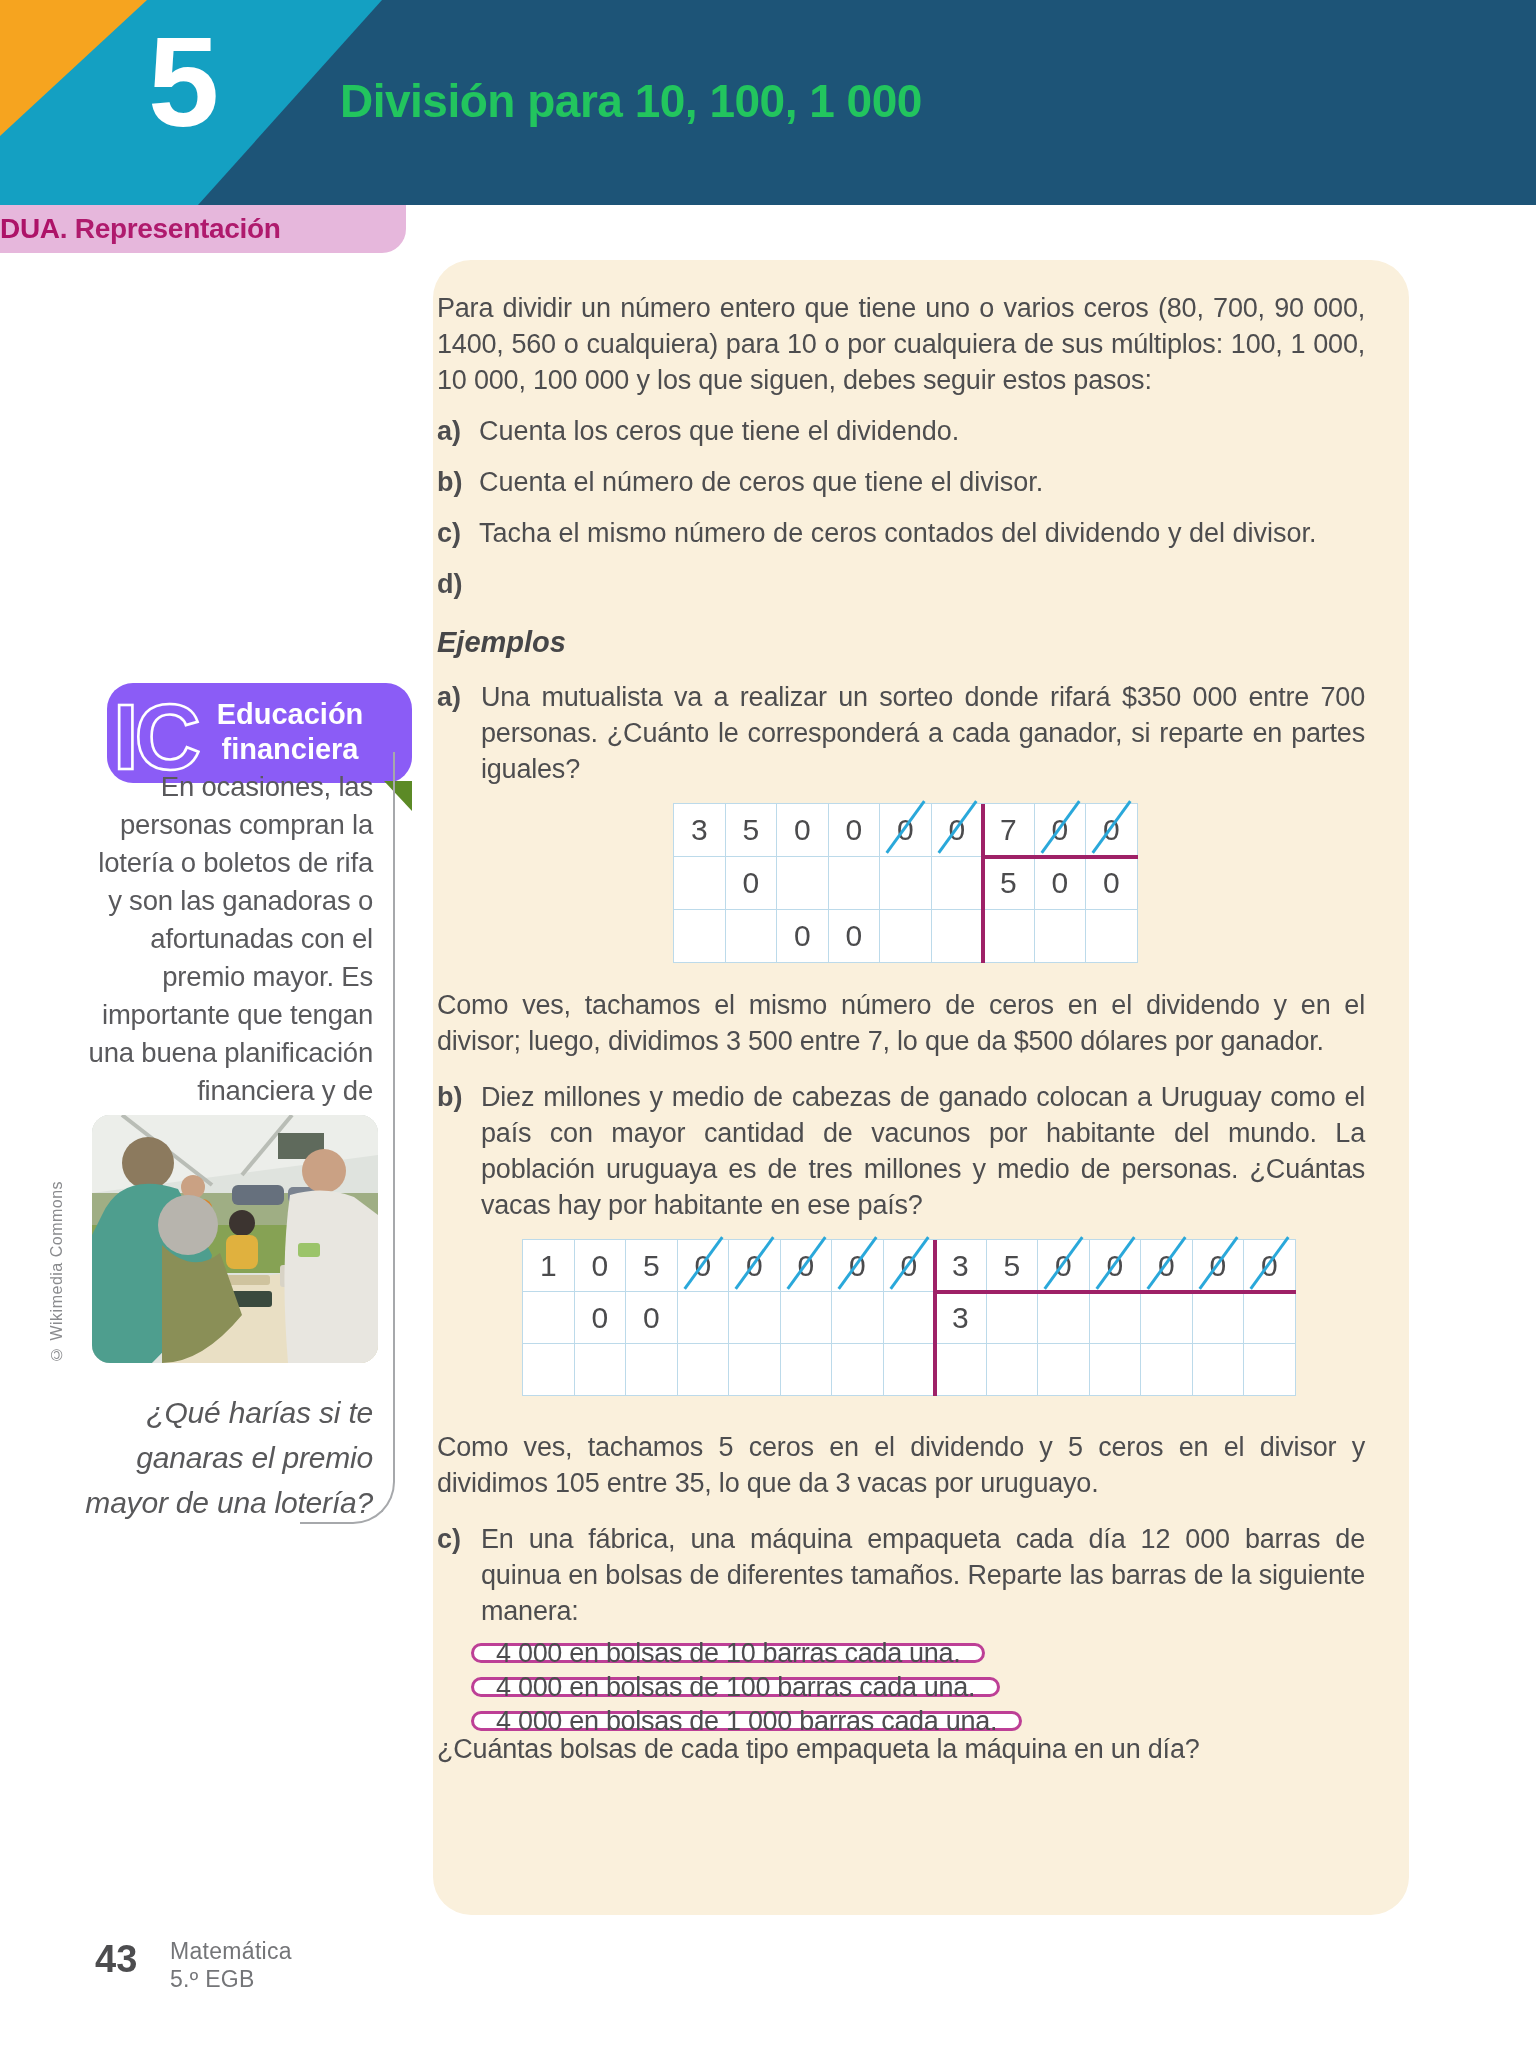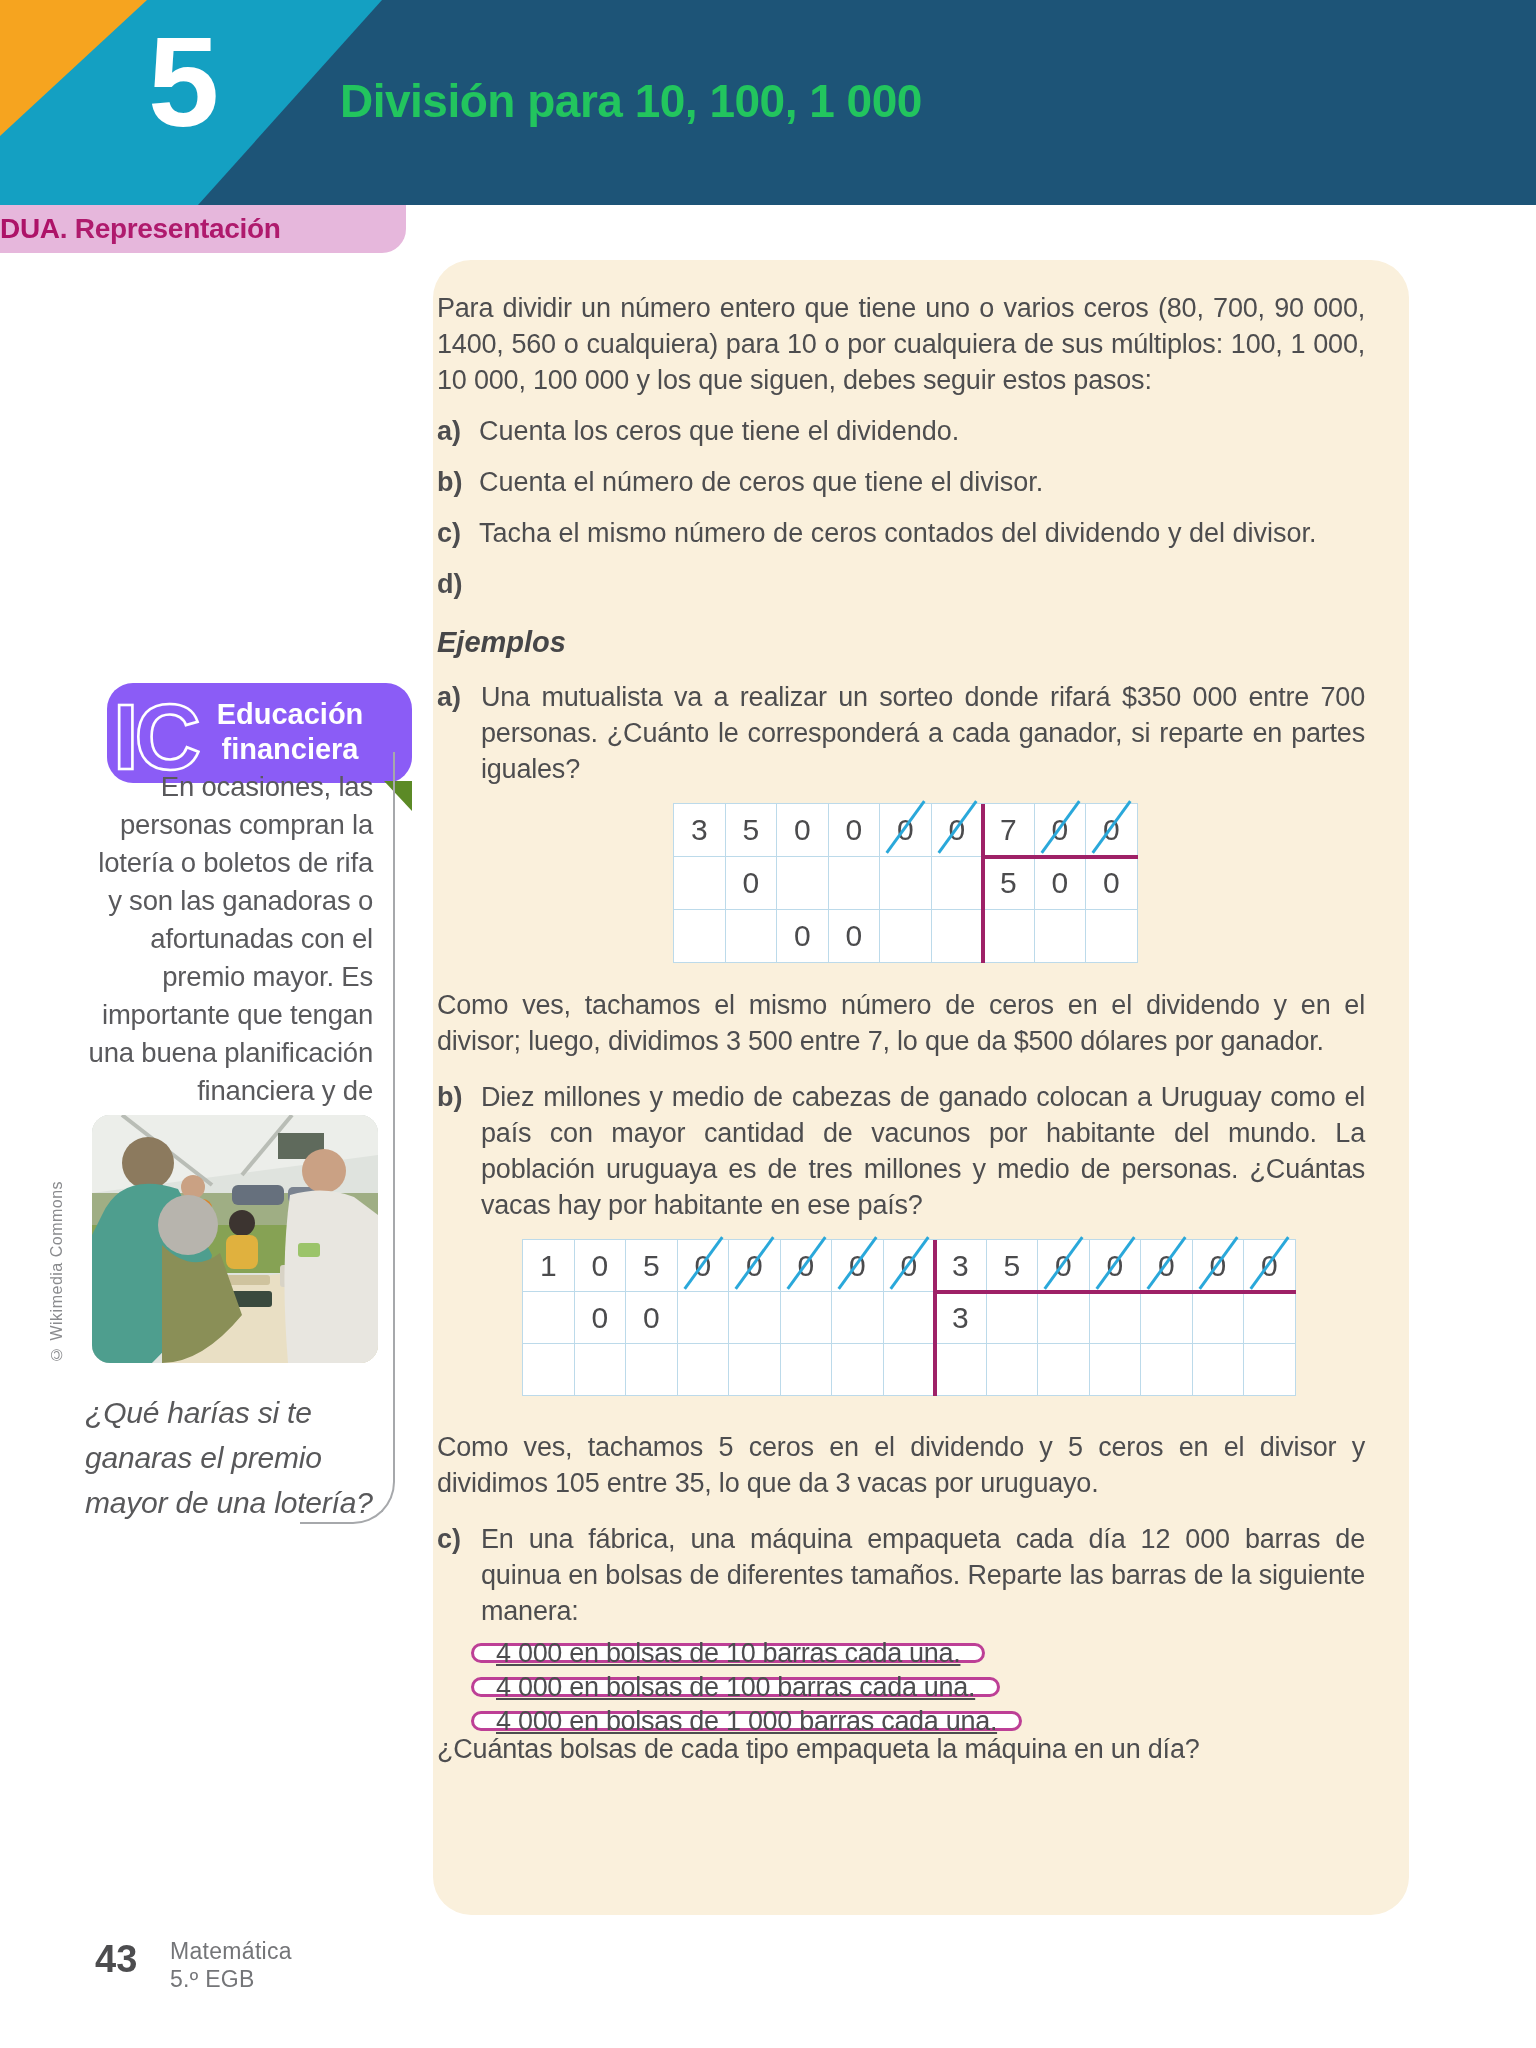--- a/index.html
+++ b/index.html
@@ -30,21 +30,21 @@
   .side-badge .title{position:absolute;right:22px;top:14px;width:200px;text-align:center;
     color:#ffffff;font-weight:bold;font-size:29px;line-height:35px;}
   .ic-logo{position:absolute;left:4px;top:4px;}
   .side-note{position:absolute;left:85px;top:768px;width:288px;text-align:right;
     color:#59595c;font-size:27.5px;line-height:38px;letter-spacing:-0.2px;}
   .photo{position:absolute;left:92px;top:1115px;width:286px;height:248px;border-radius:18px;
     overflow:hidden;background:#cfd4cd;}
   .photo svg{display:block;width:100%;height:100%;}
   .photo-credit{position:absolute;left:48px;top:1115px;height:248px;display:flex;align-items:flex-start;
     writing-mode:vertical-rl;transform:rotate(180deg);font-size:16px;color:#8a8b8e;letter-spacing:0.5px;}
-  .side-caption{position:absolute;left:85px;top:1390px;width:288px;
+  .side-caption{position:absolute;left:85px;top:1390px;width:288px;text-align:right;
     color:#58585a;font-size:30px;line-height:45px;font-style:italic;letter-spacing:-0.2px;}
   .side-bracket{position:absolute;left:300px;top:752px;width:93px;height:770px;
     border-right:2px solid #a6a8ab;border-bottom:2px solid #a6a8ab;border-bottom-right-radius:42px;}
 
   
   .content{position:absolute;left:433px;top:260px;width:976px;min-height:1655px;background:#faf0dc;
     border-radius:38px;box-sizing:border-box;padding:30px 44px 34px 4px;color:#4d4d4f;}
   .content p{margin:0;font-size:27px;line-height:36px;text-align:justify;letter-spacing:-0.2px;}
   .intro{margin-top:2px;}
   .step{display:flex;margin-top:15px;font-size:27px;line-height:36px;}
@@ -62,21 +62,21 @@
   .divtable .digit{font-size:30px;color:#4b4b4d;}
   .divtable .slash{position:absolute;left:calc(50% - 1px);top:-9px;height:64px;width:3px;
     background:#2aa8da;transform:rotate(36deg);}
   .divtable .vline{position:absolute;top:0;bottom:0;width:3.5px;background:#9e2167;
     margin-left:-2px;z-index:2;}
   .divtable .hline{position:absolute;height:3.5px;background:#9e2167;margin-top:-2px;z-index:2;}
   #table1{margin:16px 0 0 236px;}
   #table2{margin:16px 0 0 85px;}
 
   .bag-box{display:inline-block;background:#ffffff;border:3px solid #bd3f96;border-radius:12px;
-    padding:7px 22px;margin:14px 0 0 34px;font-size:27px;color:#4d4d4f;letter-spacing:-0.3px;text-decoration:underline;}
+    padding:7px 22px;margin:14px 0 0 34px;font-size:27px;color:#4d4d4f;letter-spacing:-0.3px;}
   .bag-list{line-height:0;}
   .q-final{margin-top:18px;}
 
   
   .footer-num{position:absolute;left:95px;top:1938px;font-size:38px;font-weight:bold;color:#4d4d4f;}
   .footer-book{position:absolute;left:170px;top:1937px;font-size:23px;line-height:28px;color:#747578;
     letter-spacing:0.3px;}
 </style>
 </head>
 <body>

